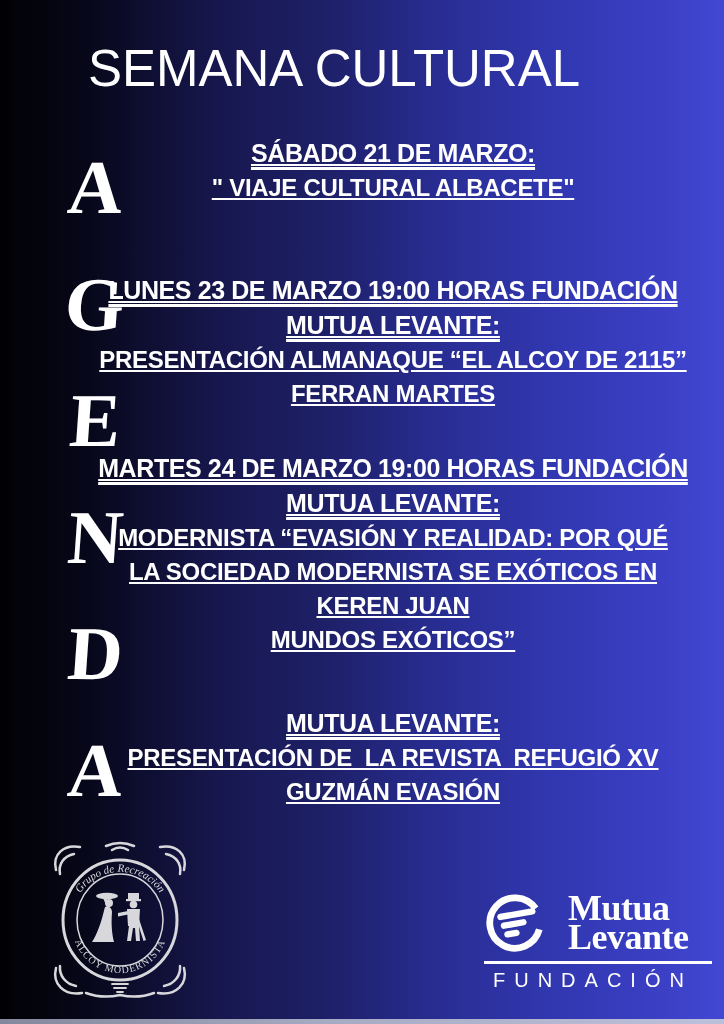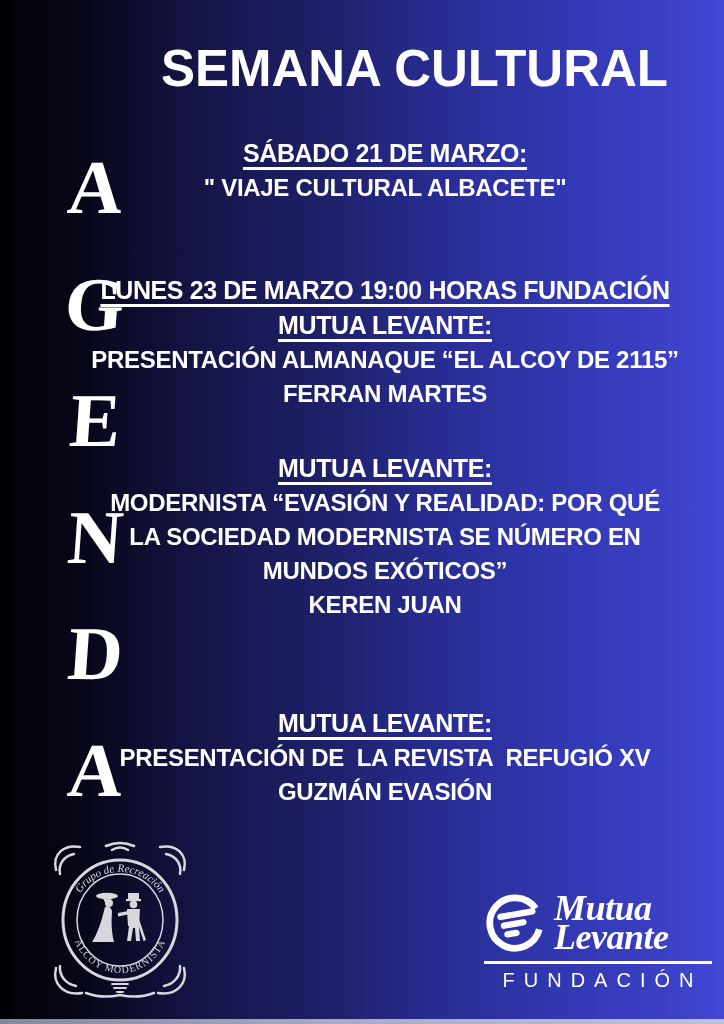--- a/index.html
+++ b/index.html
@@ -12,59 +12,59 @@
       #292e96 62%, #3238b2 78%, #3b40c6 92%, #4348d4 100%);
     font-family:"Liberation Sans", sans-serif;
     color:#ffffff;
   }
   .bottom-strip{
     position:absolute;left:0;bottom:0;width:724px;height:5px;
     background:linear-gradient(to right,#83889c 0%,#a6aac2 45%,#bcc0da 100%);
   }
   .title{
     position:absolute;left:0;top:40px;width:668px;
-    text-align:right;font-size:51px;line-height:58px;font-weight:700;
+    text-align:center;font-size:51px;line-height:58px;font-weight:400;
     letter-spacing:0px;
   }
   .agenda-col{
     position:absolute;left:28px;top:147px;width:134px;height:663px;
     display:flex;flex-direction:column;justify-content:space-between;
     align-items:center;
   }
   .agenda-letter{
     font-family:"Liberation Serif", serif;
     font-weight:700;font-size:76px;line-height:80px;height:80px;
     transform:skewX(-4deg);
   }
   .content{
     position:absolute;left:55px;top:0;width:660px;text-align:center;
   }
-  .event{position:absolute;left:0;width:660px;}
+  .event{position:absolute;left:8px;width:660px;text-decoration:underline;}
   .ev1{top:136px;} .ev2{top:242px;margin-top:31px;} .ev3{top:451px;} .ev4{top:706px;}
   .h-line{
     font-size:25px;line-height:35px;font-weight:700;letter-spacing:-0.4px;
     text-decoration:underline;text-decoration-thickness:3px;text-underline-offset:5px;
     white-space:pre-wrap;
   }
   .b-line{
     font-size:24px;line-height:34px;font-weight:700;letter-spacing:-0.3px;
     white-space:pre-wrap;
   }
   
   .alcoy-logo{position:absolute;left:50px;top:840px;width:140px;height:162px;}
   
   .mutua-logo{position:absolute;left:484px;top:892px;width:228px;}
   .mutua-row{display:flex;align-items:center;}
   .mutua-names{
-    margin-left:8px;font-family:"Liberation Serif", serif;font-weight:700;
-    font-size:36px;line-height:29px;letter-spacing:-0.5px;font-style:italic;
+    margin-left:22px;font-family:"Liberation Serif", serif;font-weight:700;
+    font-size:36px;line-height:29px;letter-spacing:-0.5px;
   }
   .mutua-rule{height:3px;background:#ffffff;margin-top:7px;width:228px;}
   .mutua-sub{
-    margin-top:5px;text-align:center;font-size:20px;font-weight:400;
+    margin-top:5px;font-size:20px;font-weight:400;
     letter-spacing:9px;text-indent:9px;white-space:nowrap;line-height:22px;
   }
 </style>
 </head>
 <body>
 
 <div class="poster">
 
   <div class="title">SEMANA CULTURAL</div>
 
@@ -85,25 +85,26 @@
     </div>
 
     <div class="event ev2">
       <div class="h-line">LUNES 23 DE MARZO 19:00 HORAS FUNDACIÓN</div>
       <div class="h-line">MUTUA LEVANTE:</div>
       <div class="b-line">PRESENTACIÓN ALMANAQUE “EL ALCOY DE 2115”</div>
       <div class="b-line">FERRAN MARTES</div>
     </div>
 
     <div class="event ev3">
+      <div class="h-line">MARTES 24 DE MARZO 19:00 HORAS FUNDACIÓN</div>
       <div class="h-line">MUTUA LEVANTE:</div>
       <div class="b-line">MODERNISTA “EVASIÓN Y REALIDAD: POR QUÉ</div>
-      <div class="b-line">LA SOCIEDAD MODERNISTA SE NÚMERO EN</div>
+      <div class="b-line">LA SOCIEDAD MODERNISTA SE EXÓTICOS EN</div>
+      <div class="b-line">KEREN JUAN</div>
       <div class="b-line">MUNDOS EXÓTICOS”</div>
-      <div class="b-line">KEREN JUAN</div>
     </div>
 
     <div class="event ev4">
       <div class="h-line">MUTUA LEVANTE:</div>
       <div class="b-line">PRESENTACIÓN DE  LA REVISTA  REFUGIÓ XV</div>
       <div class="b-line">GUZMÁN EVASIÓN</div>
     </div>
 
   </div>
 

